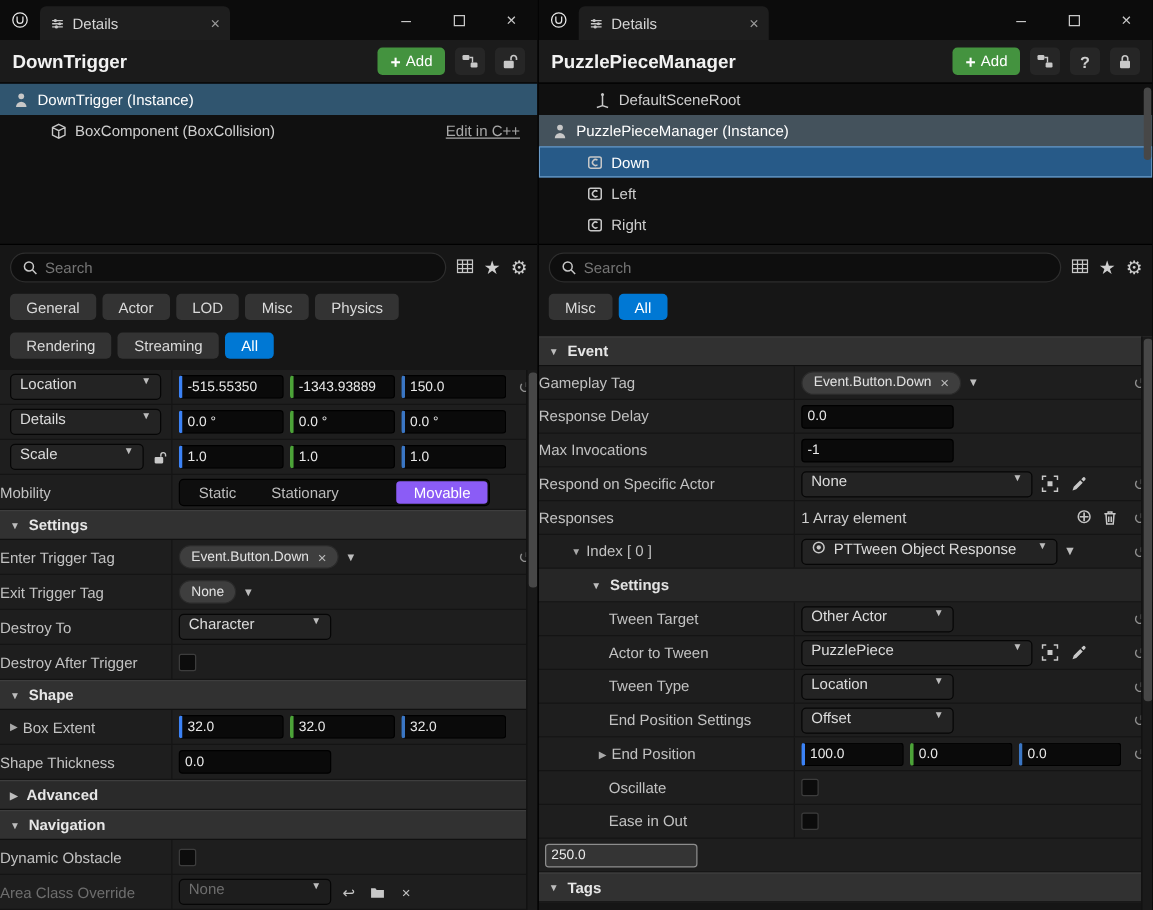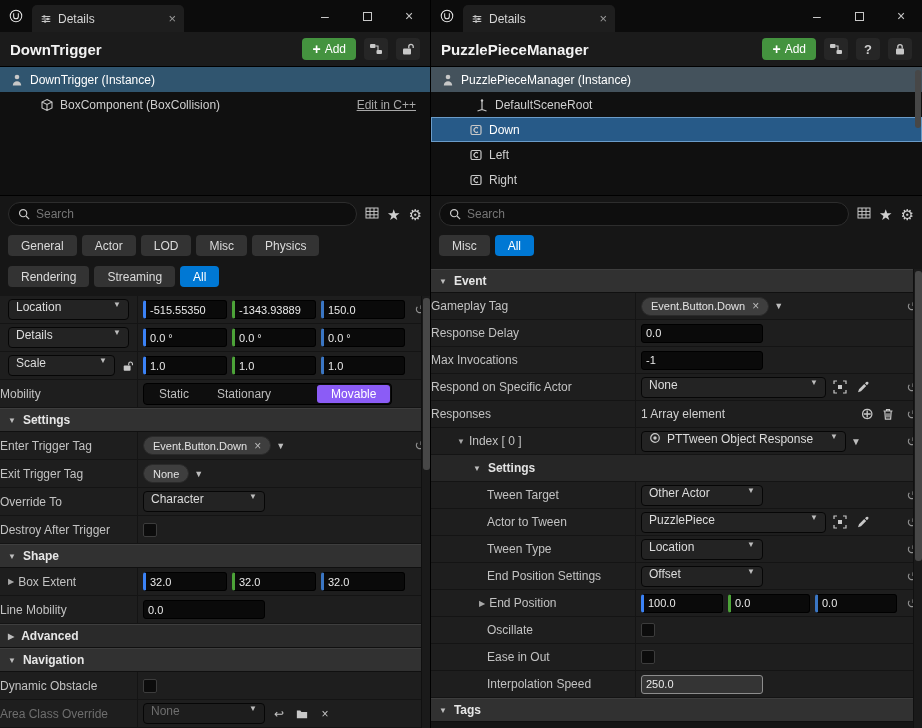--- a/index.html
+++ b/index.html
@@ -368,21 +368,21 @@
         <div class="pvalue">
           <span class="pill">
             <span>None</span>
           </span>
           <span class="caret" style="font-size:9px">▼</span>
         </div>
         <span class="preset ghost">↺</span>
       </div>
 
       <div class="prow">
-        <div class="plabel">Override To</div>
+        <div class="plabel">Destroy To</div>
         <div class="pvalue">
           <div class="combo w120">
             <span class="cv">Character</span>
             <span class="caret">▼</span>
           </div>
         </div>
         <span class="preset ghost">↺</span>
       </div>
 
       <div class="prow">
@@ -411,21 +411,21 @@
               <input value="32.0" style="">
             </div>
           <div class="numfield vec axz">
               <input value="32.0" style="">
             </div>
         </div>
         <span class="preset ghost">↺</span>
       </div>
 
       <div class="prow">
-        <div class="plabel">Line Mobility</div>
+        <div class="plabel">Shape Thickness</div>
         <div class="pvalue">
           <div class="numfield w120">
               <input value="0.0" style="">
             </div>
         </div>
         <span class="preset ghost">↺</span>
       </div>
 
       <div class="sechead" style="background:#2a2a2a">
         <span class="caret">▶</span>
@@ -506,31 +506,31 @@
         </span>
       <span class="hicon q">?</span>
       <span class="hicon">
           <svg class="ic" viewBox="0 0 14 14">
             <use href="#i-lock"></use>
           </svg>
         </span>
     </div>
 
     <div class="tree">
+      <div class="trow" style="padding-left:44px">
+        <svg class="ic" viewBox="0 0 14 14">
+            <use href="#i-gizmo"></use>
+          </svg>
+        <span>DefaultSceneRoot</span>
+      </div>
       <div class="trow sel-b" style="padding-left:10px">
         <svg class="ic" viewBox="0 0 14 14">
             <use href="#i-actor"></use>
           </svg>
         <span>PuzzlePieceManager (Instance)</span>
-      </div>
-      <div class="trow" style="padding-left:44px">
-        <svg class="ic" viewBox="0 0 14 14">
-            <use href="#i-gizmo"></use>
-          </svg>
-        <span>DefaultSceneRoot</span>
       </div>
       <div class="trow sel-c" style="padding-left:38px">
         <svg class="ic" viewBox="0 0 14 14">
             <use href="#i-comp"></use>
           </svg>
         <span>Down</span>
       </div>
       <div class="trow" style="padding-left:38px">
         <svg class="ic" viewBox="0 0 14 14">
             <use href="#i-comp"></use>
@@ -747,21 +747,20 @@
 
       <div class="prow">
         <div class="plabel" style="padding-left:56px">Ease in Out</div>
         <div class="pvalue">
           <span class="checkbox"></span>
         </div>
         <span class="preset ghost">↺</span>
       </div>
 
       <div class="prow">
-        <div class="plabel" style="padding-left:56px">Interpolation Speed</div>
         <div class="pvalue">
           <div class="numfield w120 focused">
               <input value="250.0" style="">
             </div>
         </div>
         <span class="preset ghost">↺</span>
       </div>
 
       <div class="sechead">
         <span class="caret">▼</span>

